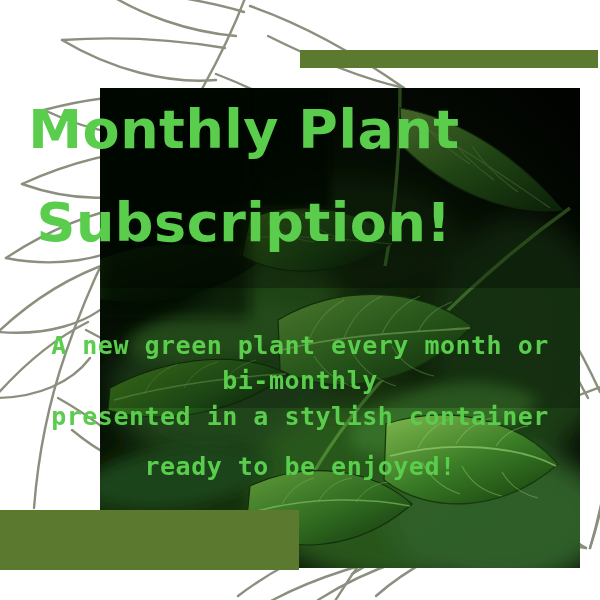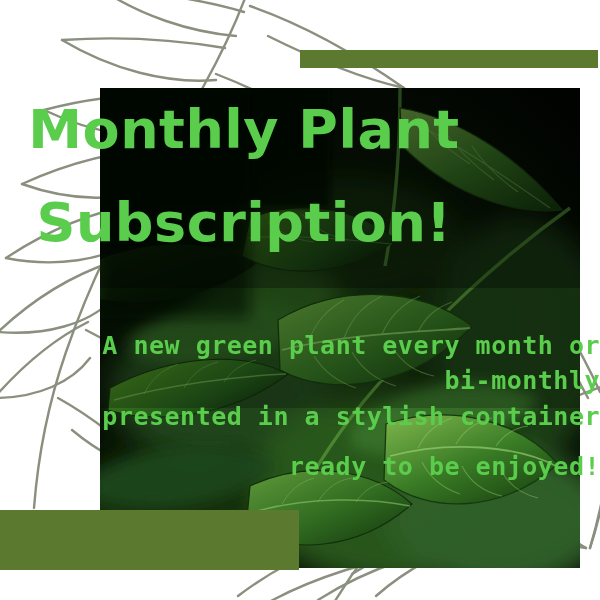--- a/index.html
+++ b/index.html
@@ -63,21 +63,21 @@
     line-height:1.0;
     letter-spacing:0.5px;
     white-space:nowrap;
   }
   #title-line1{top:103px;}
   #title-line2{top:196px;}
 
   .body-line{
     position:absolute;
     left:0;width:600px;
-    text-align:right;
+    text-align:center;
     color:#5ace4c;
     font-family:"DejaVu Sans Mono", monospace;
     font-weight:bold;
     font-size:25px;
     line-height:1.0;
     letter-spacing:0.5px;
     white-space:nowrap;
   }
   #body-line1{top:333px;}
   #body-line2{top:368px;}

